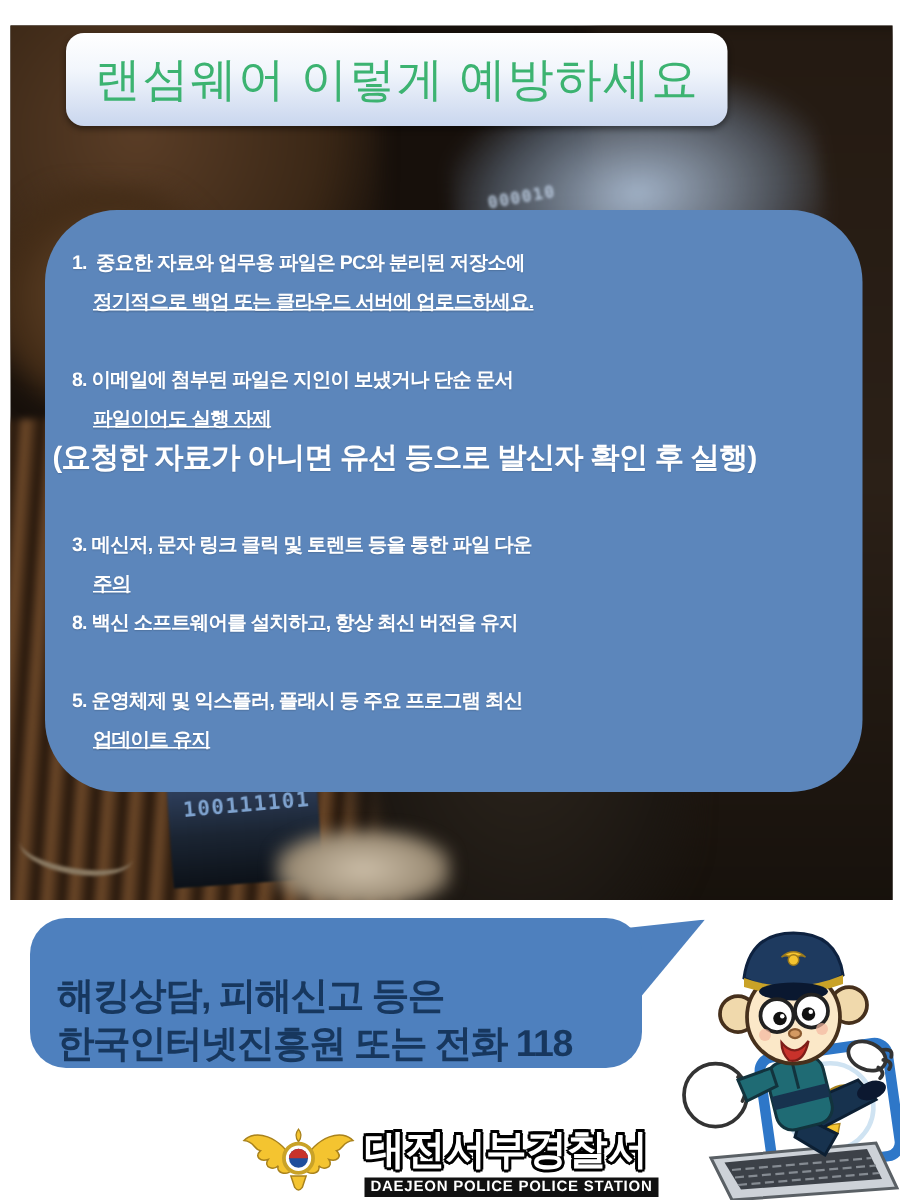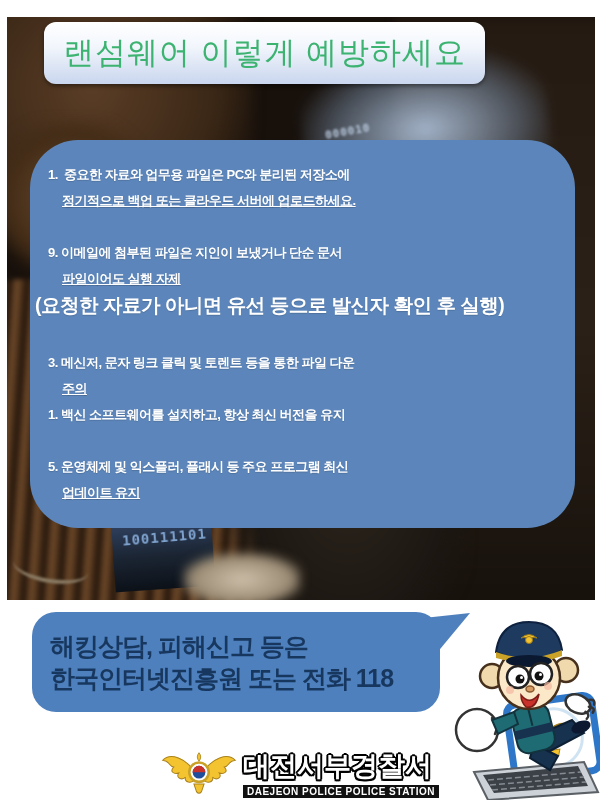--- a/index.html
+++ b/index.html
@@ -84,23 +84,23 @@
     white-space:pre;letter-spacing:-0.5px;
     text-shadow:0 1px 1px rgba(0,0,0,.15);
   }
   .indent{margin-left:14px;text-decoration:underline;}
   .note{margin-left:-13px;font-size:19.5px;}
   .spacer26{height:26px;}
   .spacer32{height:32px;}
 
   
   .bubble{
-    position:absolute;left:32px;top:612px;width:408px;height:100px;
+    position:absolute;left:20px;top:612px;width:408px;height:100px;
     background:#4e80be;border-radius:24px;box-sizing:border-box;
-    padding:18px 0 0 18px;
+    padding:36px 0 0 18px;
   }
   .bubble-tail{
     position:absolute;left:396px;top:613px;width:74px;height:66px;
     background:#4e80be;
     clip-path:polygon(100% 0, 0 12%, 26% 100%);
   }
   .bubble-line{
     color:#17375e;font-weight:bold;font-size:25px;line-height:32px;
     letter-spacing:-1px;white-space:pre;
   }
@@ -146,27 +146,27 @@
   </div>
 
   <div class="title-box">
     <span class="title-text">랜섬웨어 이렇게 예방하세요</span>
   </div>
 
   <div class="tips-box">
     <div class="tip-line">1.  중요한 자료와 업무용 파일은 PC와 분리된 저장소에</div>
     <div class="tip-line indent">정기적으로 백업 또는 클라우드 서버에 업로드하세요.</div>
     <div class="spacer26"></div>
-    <div class="tip-line">9. 이메일에 첨부된 파일은 지인이 보냈거나 단순 문서</div>
+    <div class="tip-line">8. 이메일에 첨부된 파일은 지인이 보냈거나 단순 문서</div>
     <div class="tip-line indent">파일이어도 실행 자제</div>
     <div class="tip-line note">(요청한 자료가 아니면 유선 등으로 발신자 확인 후 실행)</div>
     <div class="spacer32"></div>
     <div class="tip-line">3. 메신저, 문자 링크 클릭 및 토렌트 등을 통한 파일 다운</div>
     <div class="tip-line indent">주의</div>
-    <div class="tip-line">1. 백신 소프트웨어를 설치하고, 항상 최신 버전을 유지</div>
+    <div class="tip-line">8. 백신 소프트웨어를 설치하고, 항상 최신 버전을 유지</div>
     <div class="spacer26"></div>
     <div class="tip-line">5. 운영체제 및 익스플러, 플래시 등 주요 프로그램 최신</div>
     <div class="tip-line indent">업데이트 유지</div>
   </div>
 
   <div class="bubble-tail"></div>
   <div class="bubble">
     <div class="bubble-line">해킹상담, 피해신고 등은</div>
     <div class="bubble-line">한국인터넷진흥원 또는 전화 118</div>
   </div>

